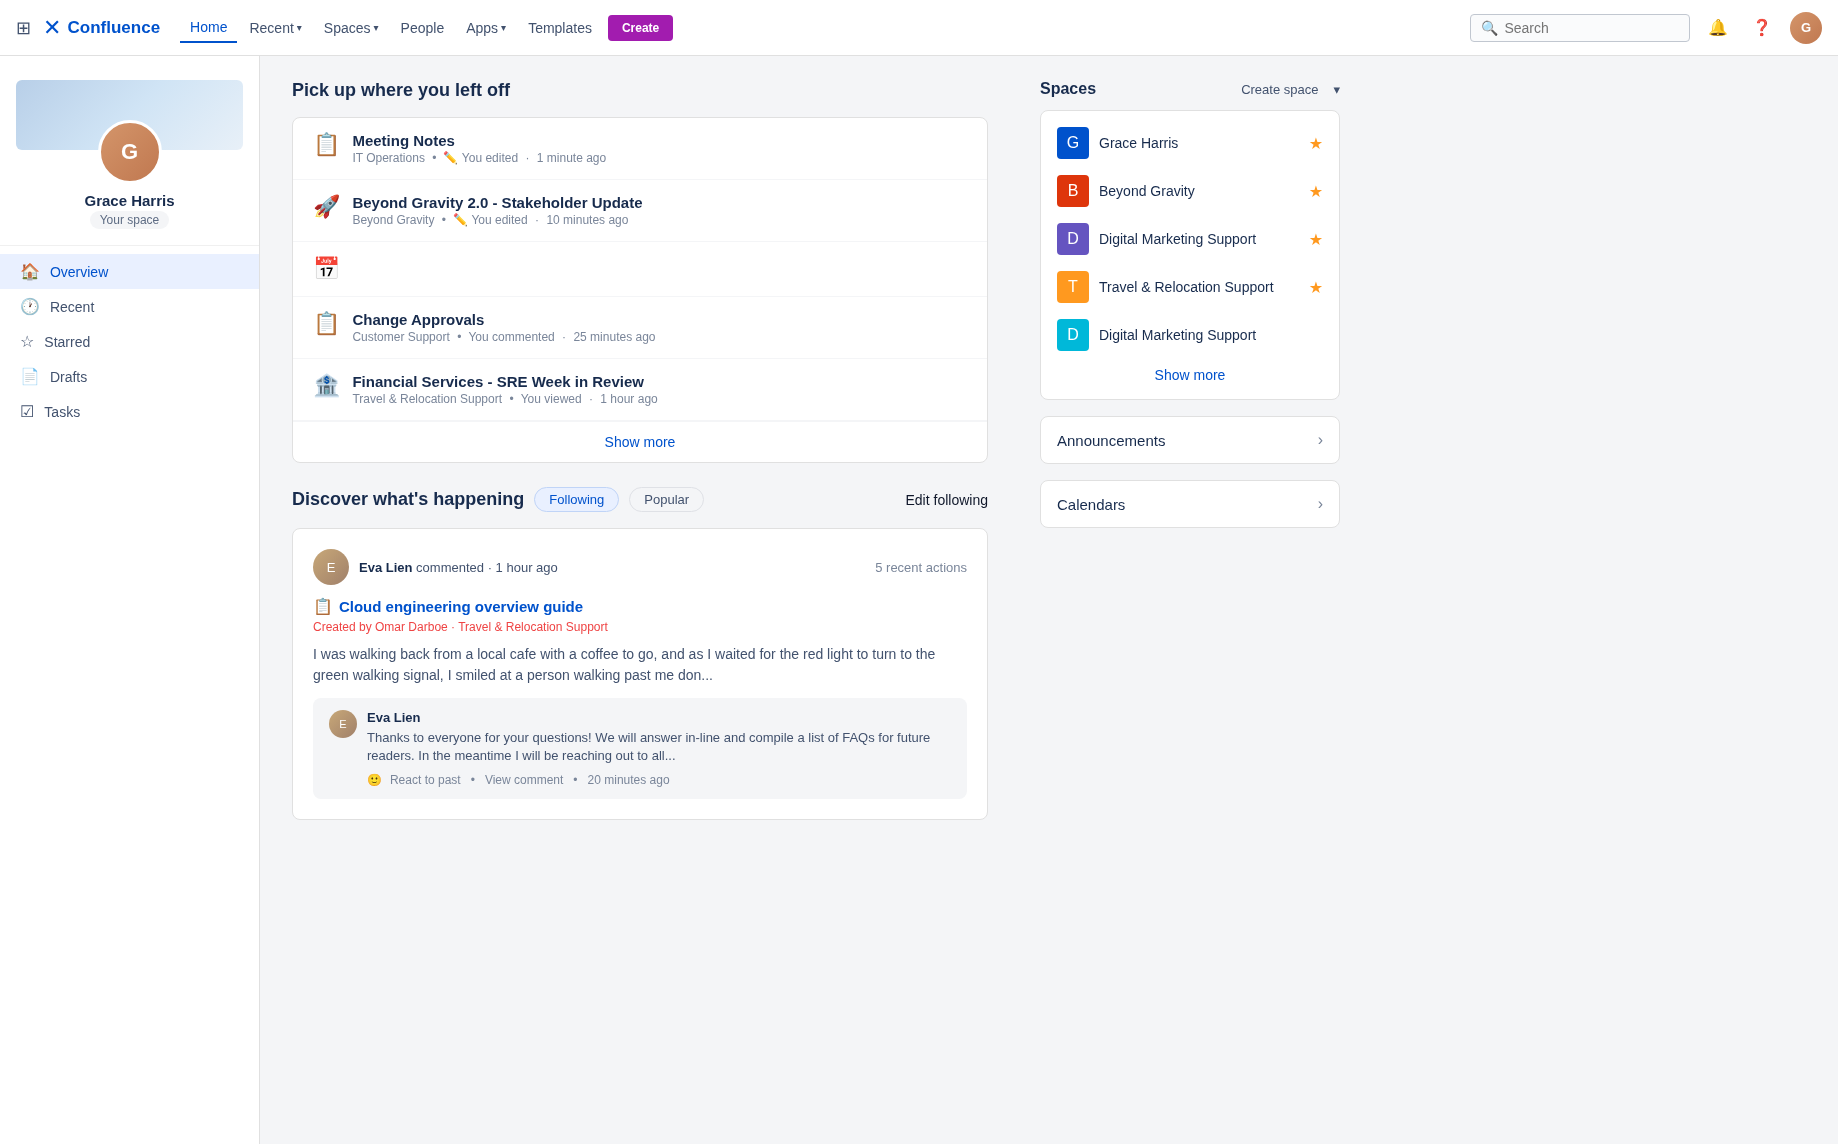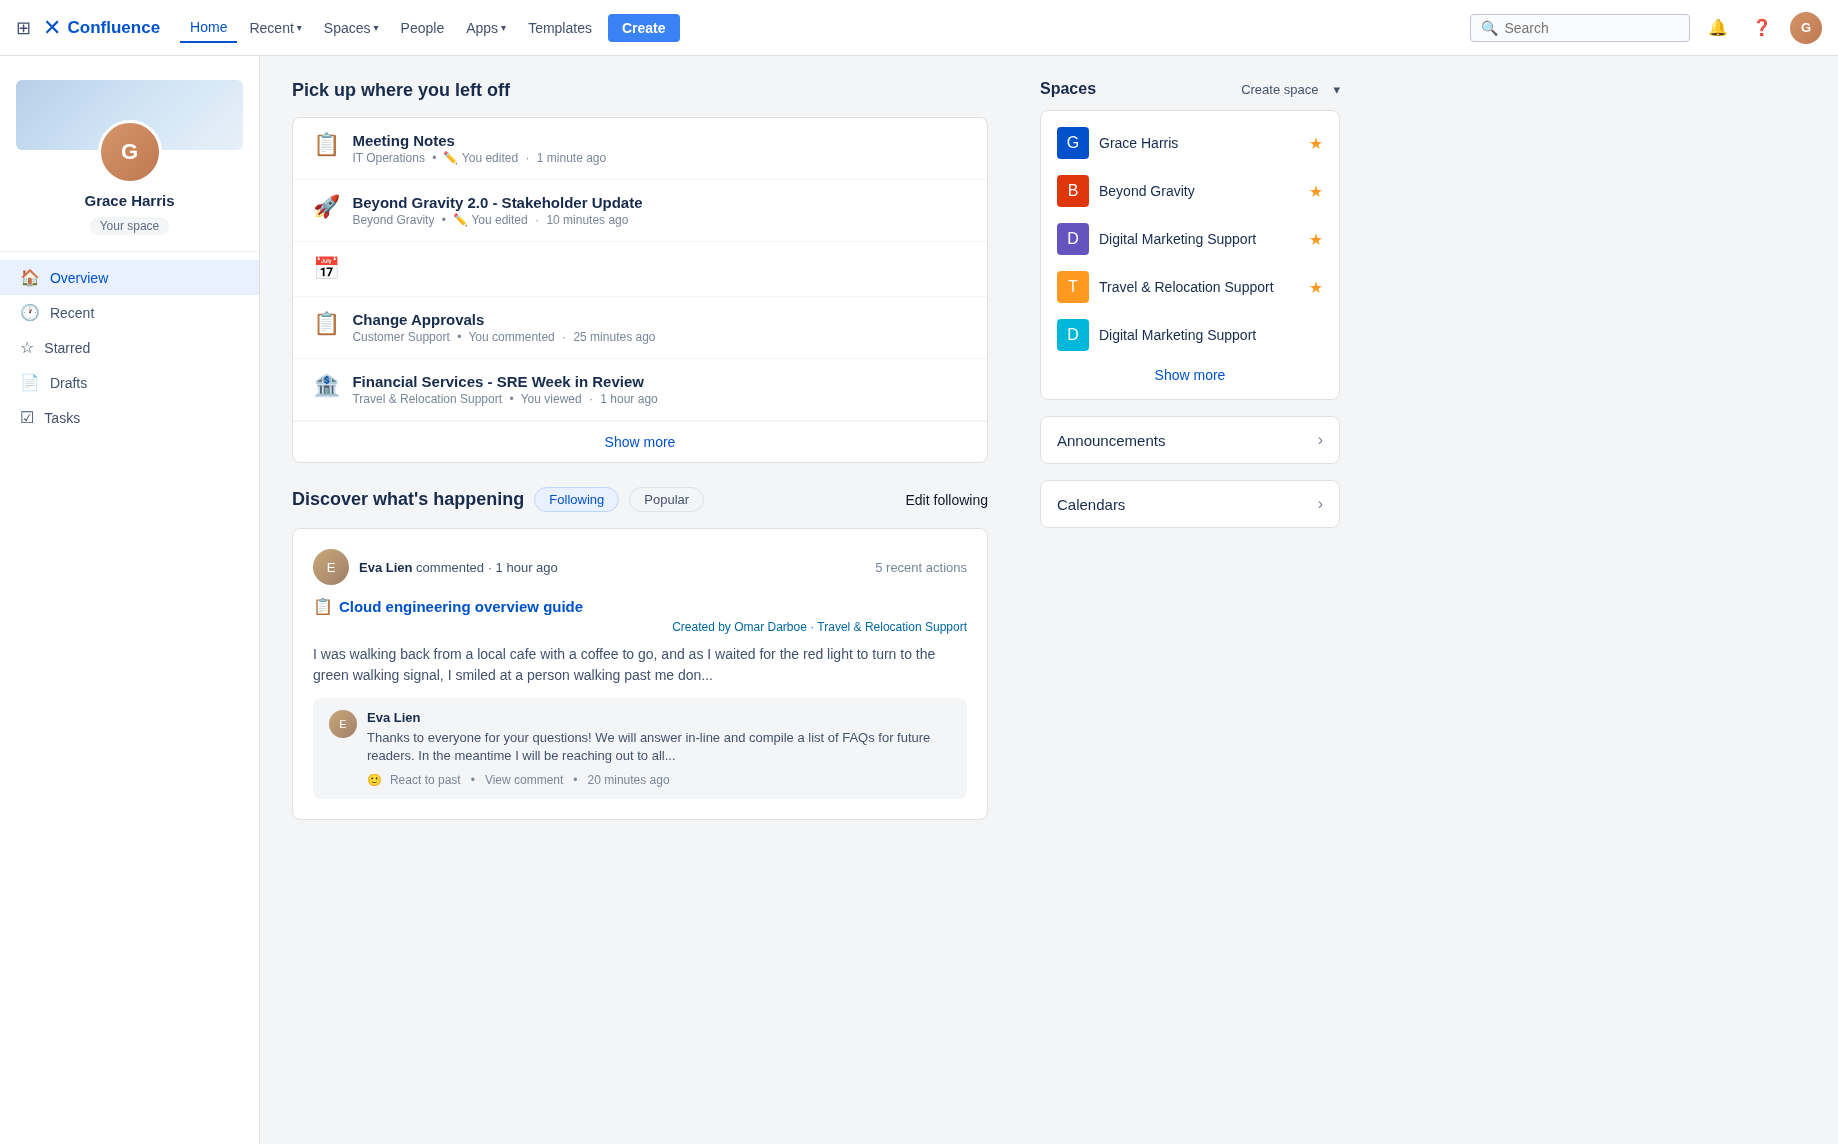--- a/index.html
+++ b/index.html
@@ -17,22 +17,22 @@
     .topnav-logo-text { color: #0052cc; font-weight: 700; font-size: 17px; }
     .topnav-nav { display: flex; align-items: center; gap: 2px; flex: 1; }
     .nav-item {
       padding: 6px 10px; border-radius: 4px; cursor: pointer; color: #42526e;
       font-size: 14px; font-weight: 500; display: flex; align-items: center; gap: 3px;
       white-space: nowrap;
     }
     .nav-item.active { color: #0052cc; border-bottom: 2px solid #0052cc; border-radius: 0; }
     .nav-item .arrow { font-size: 10px; }
     .nav-create-btn {
-      background: #3b82f6; color: #fff; border: none; padding: 6px 14px;
-      border-radius: 4px; font-size: 14px; font-weight: 600; cursor: pointer; margin-left: 4px;
+      background: #a21caf; color: #fff; border: none; padding: 6px 14px;
+      border-radius: 4px; font-size: 12px; font-weight: 600; cursor: pointer; margin-left: 4px;
     }
     .topnav-right { display: flex; align-items: center; gap: 12px; margin-left: auto; }
     .search-box {
       display: flex; align-items: center; border: 1px solid #c1c7d0; border-radius: 4px;
       padding: 5px 10px; gap: 6px; background: #fafbfc; width: 220px;
     }
     .search-box input { border: none; background: none; outline: none; font-size: 14px; color: #42526e; width: 100%; }
     .search-icon { color: #7a869a; font-size: 14px; }
     .icon-btn { width: 32px; height: 32px; border-radius: 50%; display: flex; align-items: center; justify-content: center; cursor: pointer; color: #42526e; font-size: 16px; }
     .avatar-face { width: 32px; height: 32px; border-radius: 50%; background: linear-gradient(135deg, #d4956a 0%, #c07850 100%); display: flex; align-items: center; justify-content: center; color: white; font-size: 13px; font-weight: 600; }
@@ -55,21 +55,21 @@
     }
     .profile-avatar {
       width: 64px; height: 64px; border-radius: 50%; border: 3px solid #fff;
       background: linear-gradient(135deg, #d4956a 0%, #c07850 100%);
       display: flex; align-items: center; justify-content: center;
       color: white; font-size: 22px; font-weight: 600; position: relative; z-index: 1;
     }
     .profile-name { font-size: 15px; font-weight: 600; margin-top: 8px; color: #172b4d; }
     .profile-tag {
       font-size: 12px; color: #5e6c84; background: #f4f5f7; padding: 2px 10px;
-      border-radius: 12px; margin-top: 8px;
+      border-radius: 12px; margin-top: 2px;
     }
     .sidebar-nav { padding: 8px 0; }
     .sidebar-nav-item {
       display: flex; align-items: center; gap: 10px; padding: 8px 20px;
       cursor: pointer; color: #42526e; font-size: 14px; border-radius: 0;
     }
     .sidebar-nav-item.active { color: #0052cc; background: #e9f0ff; }
     .sidebar-nav-item .nav-icon { font-size: 16px; }
 
     
@@ -101,21 +101,21 @@
     .tab-btn.inactive { background: #f4f5f7; color: #42526e; border-color: #dfe1e6; }
     .edit-following { margin-left: auto; color: #0f172a; font-size: 14px; cursor: pointer; font-weight: 500; }
 
     .activity-card { background: #fff; border-radius: 8px; border: 1px solid #e0e0e0; padding: 20px; margin-bottom: 16px; }
     .activity-header { display: flex; align-items: center; gap: 10px; margin-bottom: 12px; }
     .activity-avatar { width: 36px; height: 36px; border-radius: 50%; background: linear-gradient(135deg, #c8a878 0%, #a0806a 100%); flex-shrink: 0; display: flex; align-items: center; justify-content: center; color: white; font-size: 13px; }
     .activity-header-text { flex: 1; font-size: 13px; color: #42526e; }
     .activity-header-text strong { color: #172b4d; }
     .activity-actions { font-size: 13px; color: #7a869a; }
     .activity-page-link { display: flex; align-items: center; gap: 6px; font-size: 15px; font-weight: 600; color: #0052cc; cursor: pointer; margin-bottom: 4px; }
-    .activity-page-meta { font-size: 12px; color: #0369a1; margin-bottom: 10px; text-align: right; }
+    .activity-page-meta { font-size: 12px; color: #ef4444; margin-bottom: 10px; }
     .activity-excerpt { font-size: 14px; color: #42526e; line-height: 1.5; margin-bottom: 12px; }
     .comment-box { background: #f4f5f7; border-radius: 8px; padding: 12px 16px; display: flex; gap: 10px; }
     .comment-avatar { width: 28px; height: 28px; border-radius: 50%; background: linear-gradient(135deg, #c8a878 0%, #a0806a 100%); flex-shrink: 0; display: flex; align-items: center; justify-content: center; color: white; font-size: 11px; }
     .comment-content { flex: 1; }
     .comment-author { font-size: 13px; font-weight: 600; color: #172b4d; margin-bottom: 4px; }
     .comment-text { font-size: 13px; color: #42526e; line-height: 1.4; }
     .comment-actions { display: flex; align-items: center; gap: 8px; margin-top: 8px; font-size: 12px; color: #7a869a; }
     .comment-actions span { cursor: pointer; }
     .dot { margin: 0 2px; }
 

